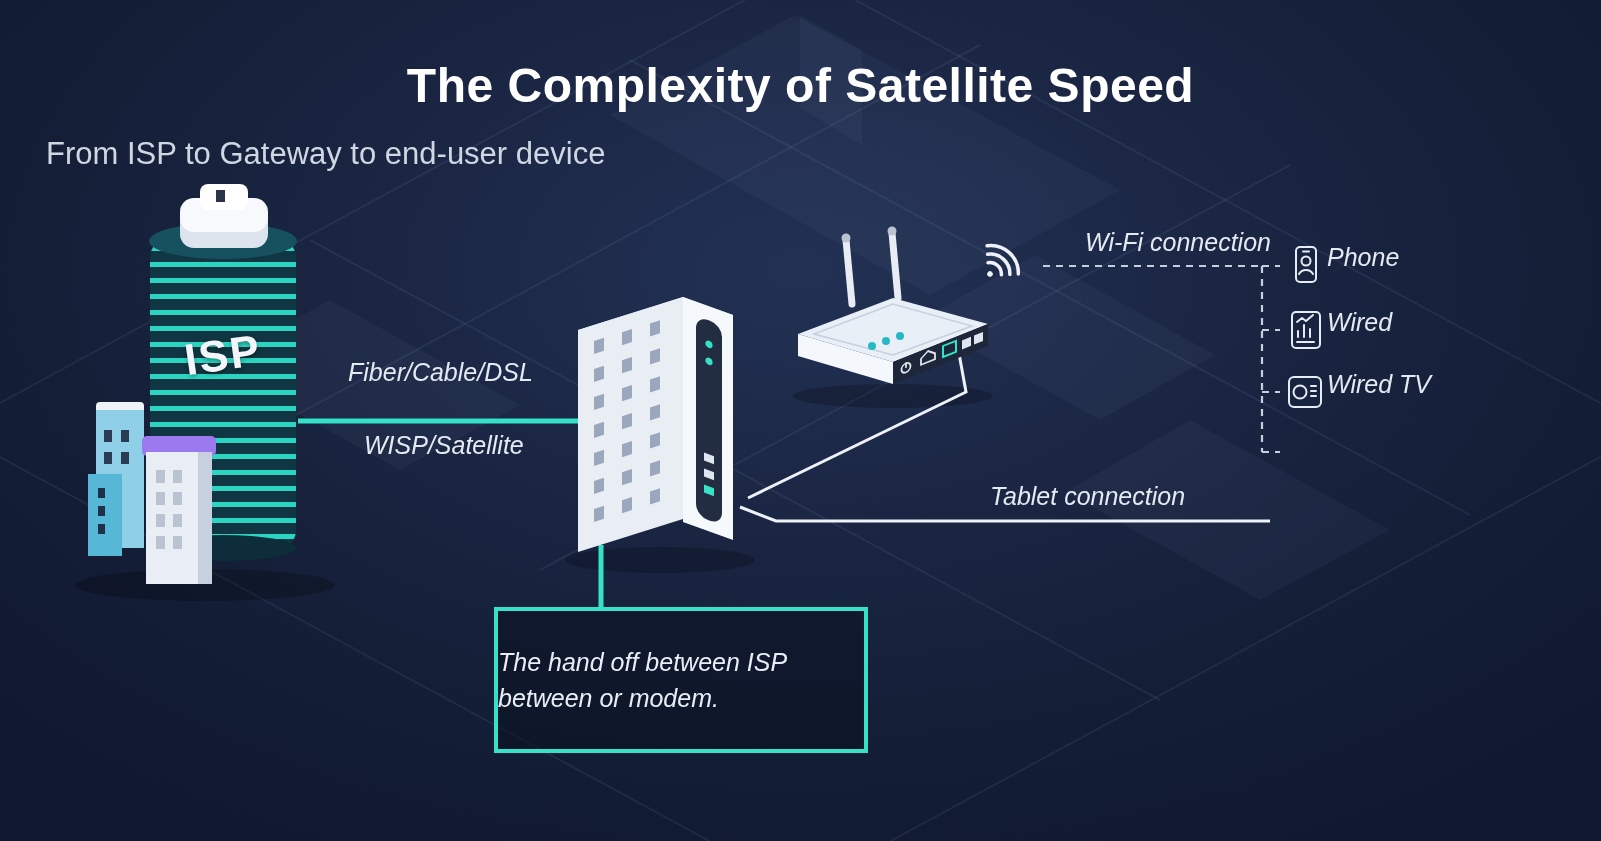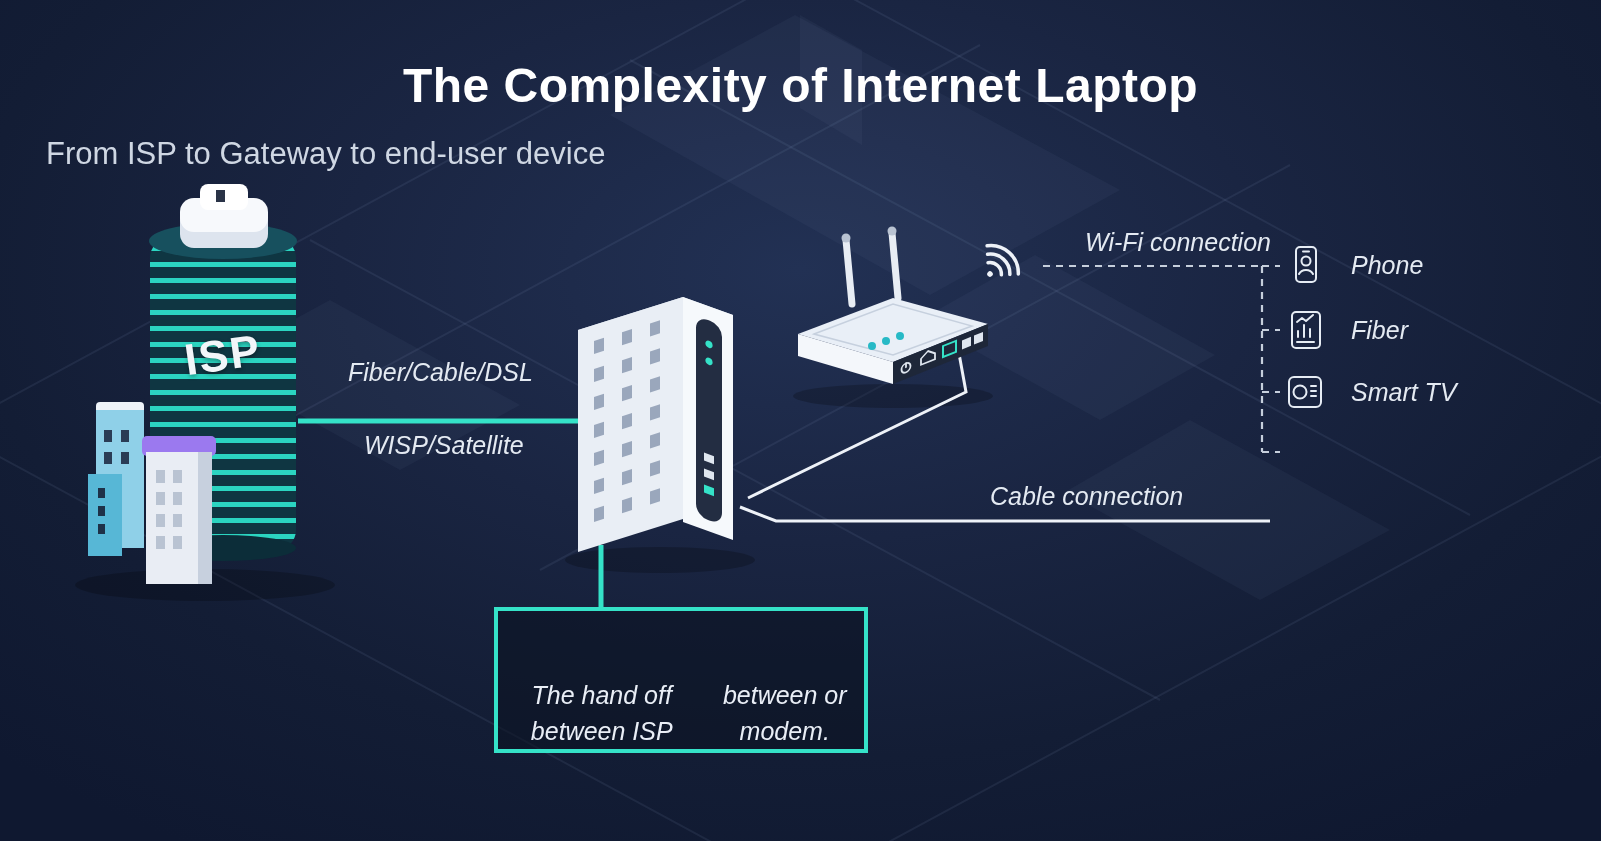--- a/index.html
+++ b/index.html
@@ -21,25 +21,25 @@
     font-style:italic;font-size:25px;color:#e4eaf2;white-space:nowrap;
   }
   .isp-label{
     left:150px;top:330px;width:146px;text-align:center;
     font-size:44px;font-weight:700;letter-spacing:2px;color:#f2f5f9;
     transform:rotate(-8deg);text-shadow:0 2px 4px rgba(0,0,0,.35);
   }
   .callout{
     left:494px;top:607px;width:366px;height:138px;
     border:4px solid #35e2c8;background:rgba(11,18,33,.55);
-    display:flex;flex-direction:row;justify-content:center;align-items:flex-end;
+    display:flex;flex-direction:column;justify-content:center;align-items:flex-start;
     font-style:italic;font-size:25px;line-height:36px;color:#e9eef6;text-align:center;
   }
   .device-row{
-    display:flex;align-items:center;gap:24px;height:44px;
+    display:flex;align-items:flex-start;gap:0;height:44px;
   }
   .device-row svg{display:block;flex:0 0 auto;}
   svg .stroke{stroke:#e6ecf4;stroke-width:2;fill:none;stroke-linecap:round;stroke-linejoin:round;}
 </style>
 </head>
 <body>
 
 <div class="stage">
 
   <svg class="abs" style="left:0;top:0" width="1601" height="841" viewBox="0 0 1601 841" aria-hidden="true">
@@ -198,30 +198,30 @@
     </g>
 
     <g transform="translate(990,274) rotate(42)" stroke="#eef2f8" fill="none" stroke-width="3.5" stroke-linecap="round">
       <circle cx="0" cy="0" r="2.8" fill="#eef2f8" stroke="none"></circle>
       <path d="M -9,-7 a 11.5,11.5 0 0 1 18,0"></path>
       <path d="M -15,-13 a 19.5,19.5 0 0 1 30,0"></path>
       <path d="M -21,-19 a 27.5,27.5 0 0 1 42,0"></path>
     </g>
   </svg>
 
-  <div class="abs title">The Complexity of Internet Laptop</div>
+  <div class="abs title">The Complexity of Satellite Speed</div>
   <div class="abs subtitle">From ISP to Gateway to end-user device</div>
 
   <div class="abs isp-label">ISP</div>
 
   <div class="abs lbl" style="left:348px;top:358px">Fiber/Cable/DSL</div>
   <div class="abs lbl" style="left:364px;top:431px">WISP/Satellite</div>
 
   <div class="abs lbl" style="left:1085px;top:228px">Wi-Fi connection</div>
-  <div class="abs lbl" style="left:990px;top:482px">Cable connection</div>
+  <div class="abs lbl" style="left:990px;top:482px">Tablet connection</div>
 
   <div class="abs callout">
     <span>The hand off between ISP</span>
     <span>between or modem.</span>
   </div>
 
   <div class="abs device-row" style="left:1283px;top:243px">
     <svg width="44" height="44" viewBox="0 0 44 44">
       <g class="stroke">
         <rect x="13" y="4" width="20" height="35" rx="4"></rect>
@@ -235,29 +235,29 @@
 
   <div class="abs device-row" style="left:1283px;top:308px">
     <svg width="44" height="44" viewBox="0 0 44 44">
       <g class="stroke">
         <rect x="9" y="4" width="28" height="36" rx="4"></rect>
         <path d="M15 29 v-6 M21 29 v-12 M27 29 v-8"></path>
         <path d="M14 14 l5 -4 l4 3 l7 -6"></path>
         <line x1="14" y1="34" x2="31" y2="34"></line>
       </g>
     </svg>
-    <span class="lbl">Fiber</span>
+    <span class="lbl">Wired</span>
   </div>
 
   <div class="abs device-row" style="left:1283px;top:370px">
     <svg width="44" height="44" viewBox="0 0 44 44">
       <g class="stroke">
         <rect x="6" y="7" width="32" height="30" rx="5"></rect>
         <circle cx="17" cy="22" r="6.5"></circle>
         <path d="M28 16 h5 M28 21 h5 M28 26 h5"></path>
       </g>
     </svg>
-    <span class="lbl">Smart TV</span>
+    <span class="lbl">Wired TV</span>
   </div>
 
 
 
 </div>
 
 </body></html>

